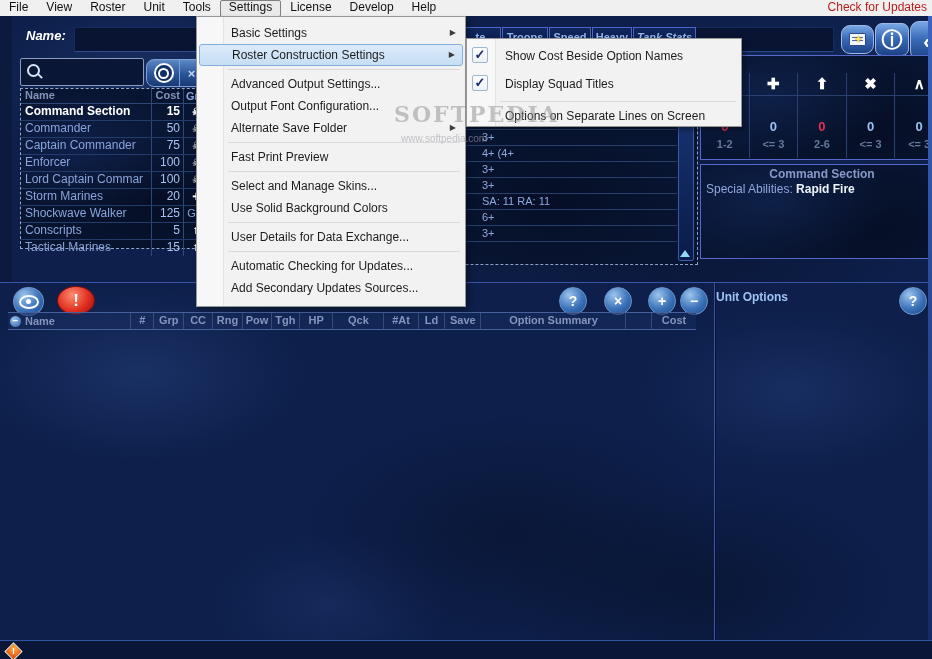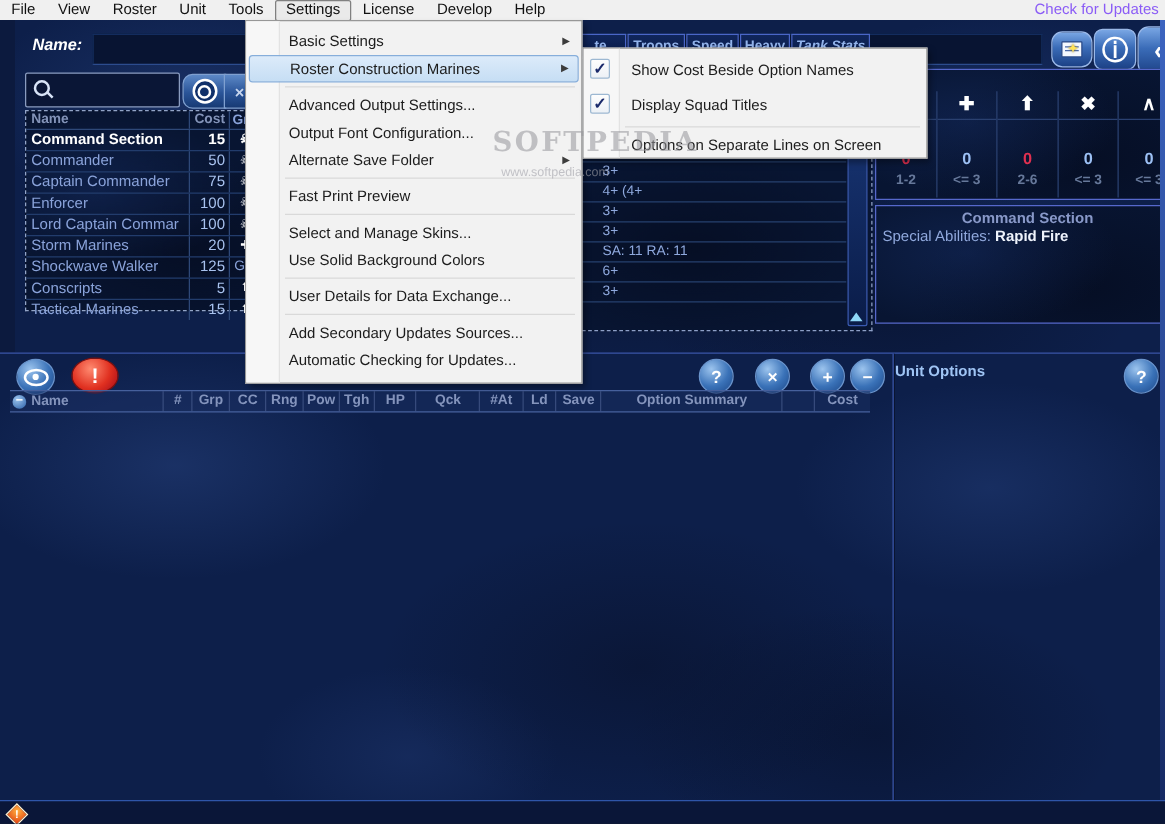--- a/index.html
+++ b/index.html
@@ -16,21 +16,21 @@
   .pdark{background-color:#081532;background-image:
     radial-gradient(ellipse 200px 100px at 30% 40%, rgba(30,60,130,.30), transparent 60%),
     radial-gradient(ellipse 220px 120px at 70% 70%, rgba(4,10,28,.60), transparent 65%);}
 
   
   .menubar{position:absolute;top:0;left:0;width:932px;height:16px;background:#f0f0f0;
     display:flex;align-items:center;font-size:12px;color:#111;z-index:30;}
   .mitem{padding:0 9px;height:16px;line-height:15px;cursor:default;}
   .mitem.active{background:#eaeaea;border:1px solid #808080;border-radius:2px;
     height:15px;line-height:13px;padding:0 8px;}
-  .menubar-right{position:absolute;right:5px;top:0;height:16px;line-height:15px;font-size:12px;color:#8b5cf6;}
+  .menubar-right{position:absolute;right:5px;top:0;height:16px;line-height:15px;font-size:12px;color:#b91c1c;}
 
   
   .main-top{position:absolute;top:16px;left:12px;width:932px;height:266px;}
   .main-bottom{position:absolute;top:282px;left:0;width:932px;height:358px;border-top:1px solid #3a55a8;}
   .statusbar{position:absolute;top:640px;left:0;width:932px;height:19px;background:#0a1638;
     border-top:1px solid #2f55a8;z-index:5;}
   .rightedge{position:absolute;top:16px;right:0;width:4px;bottom:19px;
     background:linear-gradient(180deg,#3c64c0,#162a64);z-index:6;}
 
   
@@ -406,40 +406,40 @@
     <div class="menubar-right">Check for Updates</div>
   </div>
 
   <div class="dropdown">
     <div class="gutter"></div>
     <div class="dd-item">
       <span>Basic Settings</span>
       <span class="arr">▶</span>
     </div>
     <div class="dd-item hl">
-      <span>Roster Construction Marines</span>
+      <span>Roster Construction Settings</span>
       <span class="arr">▶</span>
     </div>
     <div class="dd-sep"></div>
     <div class="dd-item">Advanced Output Settings...</div>
     <div class="dd-item">Output Font Configuration...</div>
     <div class="dd-item">
       <span>Alternate Save Folder</span>
       <span class="arr">▶</span>
     </div>
     <div class="dd-sep"></div>
     <div class="dd-item">Fast Print Preview</div>
     <div class="dd-sep"></div>
     <div class="dd-item">Select and Manage Skins...</div>
     <div class="dd-item">Use Solid Background Colors</div>
     <div class="dd-sep"></div>
     <div class="dd-item">User Details for Data Exchange...</div>
     <div class="dd-sep"></div>
+    <div class="dd-item">Automatic Checking for Updates...</div>
     <div class="dd-item">Add Secondary Updates Sources...</div>
-    <div class="dd-item">Automatic Checking for Updates...</div>
   </div>
 
   <div class="submenu">
     <div class="sm-gutter"></div>
     <div class="sm-item">
       <span class="checkbox">✓</span>
       <span>Show Cost Beside Option Names</span>
     </div>
     <div class="sm-item">
       <span class="checkbox">✓</span>

